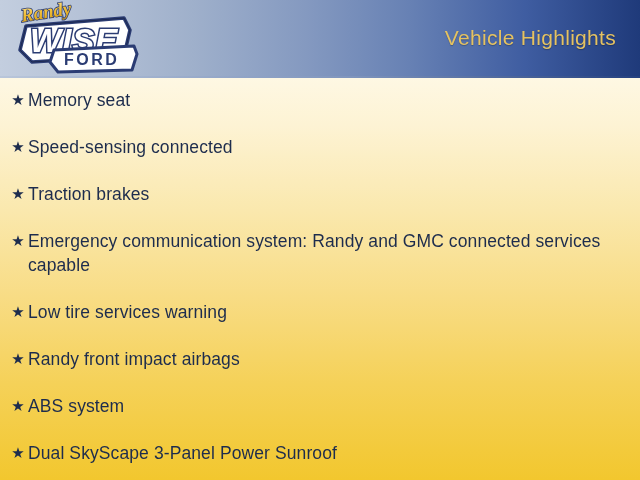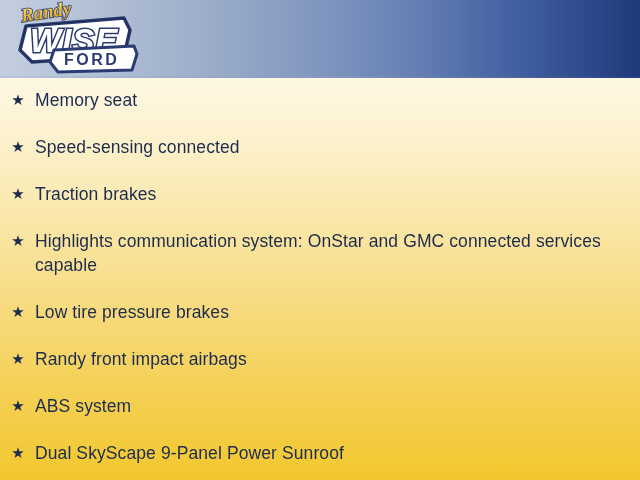--- a/index.html
+++ b/index.html
@@ -94,21 +94,20 @@
     line-height: 24px;
     color: #1d2c4d;
     text-align: center;
   }
   .hl-text {
     flex: 1 1 auto;
     font-size: 17.5px;
     line-height: 24px;
     color: #1d2c4d;
     letter-spacing: 0.1px;
-    margin-left: 7px;
   }
 </style>
 </head>
 <body>
 
 <div id="slide">
 
   <div id="header"></div>
   <div id="header-rule"></div>
 
@@ -127,57 +126,58 @@
 
       <text x="24" y="52" font-family="'Liberation Sans', sans-serif" font-size="33" font-weight="bold" font-style="italic" fill="#ffffff" stroke="#2b3c73" stroke-width="3" paint-order="stroke" letter-spacing="1">WISE</text>
 
       <text x="16" y="22" font-family="'Liberation Serif', serif" font-size="19" font-weight="bold" font-style="italic" fill="url(#goldg)" stroke="#2b3c73" stroke-width="1.6" paint-order="stroke" transform="rotate(-9 16 22)">Randy</text>
 
       <path d="M48 50 L128 46 L131 54 L126 70 L52 72 L44 62 Z" fill="#ffffff" stroke="#2b3c73" stroke-width="3" stroke-linejoin="round"></path>
       <text x="58" y="65" font-family="'Liberation Sans', sans-serif" font-size="16" font-weight="bold" fill="#2b3c73" letter-spacing="2.5">FORD</text>
     </svg>
   </div>
 
+  <div id="header-title">Vehicle Highlights</div>
 
   <div id="highlights">
 
     <div class="hl-item">
       <span class="hl-star">★</span>
       <span class="hl-text">Memory seat</span>
     </div>
 
     <div class="hl-item">
       <span class="hl-star">★</span>
       <span class="hl-text">Speed-sensing connected</span>
     </div>
 
     <div class="hl-item">
       <span class="hl-star">★</span>
       <span class="hl-text">Traction brakes</span>
     </div>
 
     <div class="hl-item">
       <span class="hl-star">★</span>
-      <span class="hl-text">Highlights communication system: OnStar and GMC connected services capable</span>
+      <span class="hl-text">Emergency communication system: Randy and GMC connected services capable</span>
     </div>
 
     <div class="hl-item">
       <span class="hl-star">★</span>
-      <span class="hl-text">Low tire pressure brakes</span>
+      <span class="hl-text">Low tire services warning</span>
     </div>
 
     <div class="hl-item">
       <span class="hl-star">★</span>
       <span class="hl-text">Randy front impact airbags</span>
     </div>
 
     <div class="hl-item">
       <span class="hl-star">★</span>
       <span class="hl-text">ABS system</span>
     </div>
 
     <div class="hl-item">
       <span class="hl-star">★</span>
-      <span class="hl-text">Dual SkyScape 9-Panel Power Sunroof</span>
+      <span class="hl-text">Dual SkyScape 3-Panel Power Sunroof</span>
     </div>
 
   </div>
 </div>
 
 </body></html>

